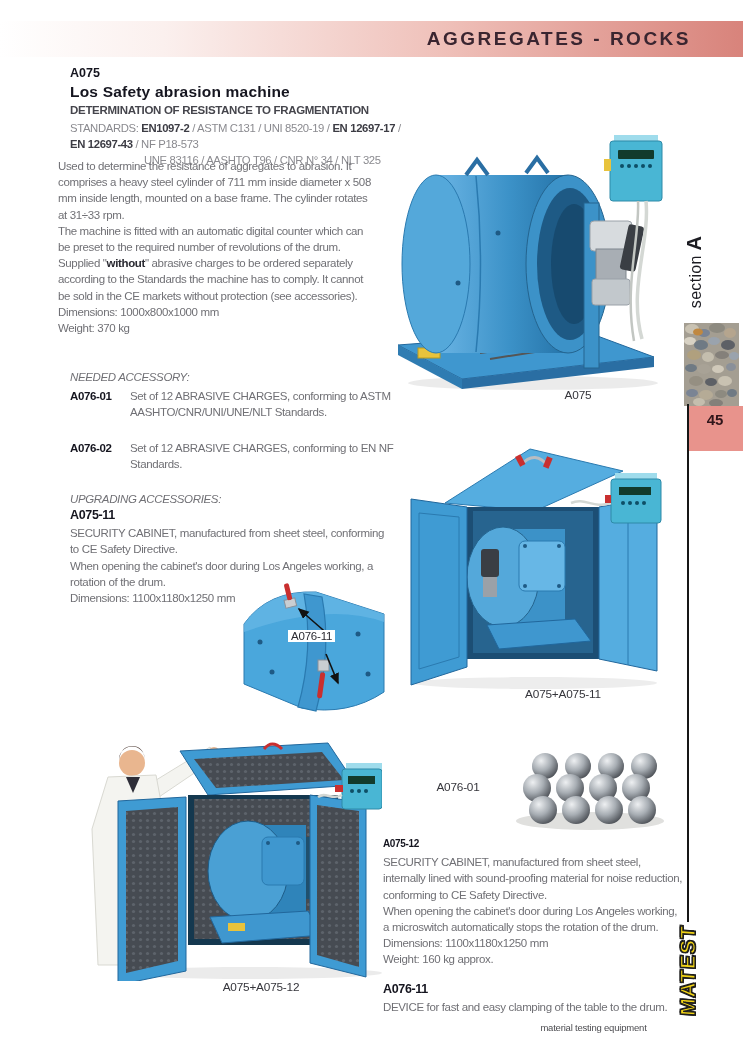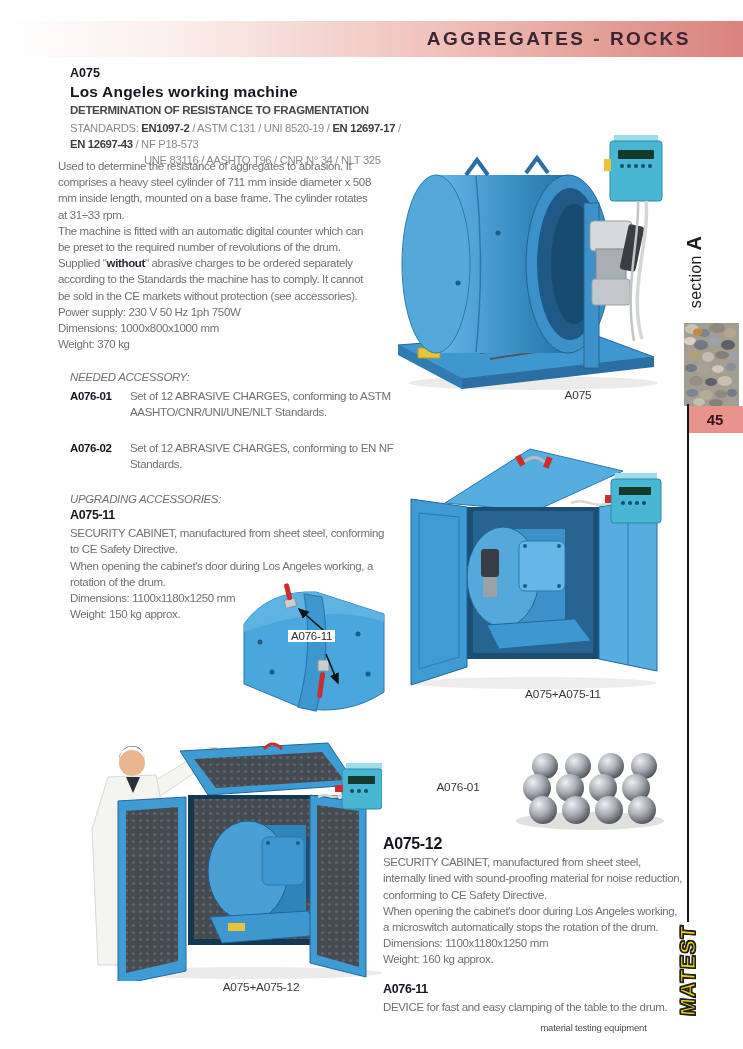--- a/index.html
+++ b/index.html
@@ -49,21 +49,21 @@
   }
   
   .section-label{
     position:absolute;left:644px;top:261px;width:100px;height:22px;text-align:center;
     transform:rotate(-90deg);transform-origin:center;white-space:nowrap;
     font-size:16px;color:#1c1c22;letter-spacing:0.3px;
   }
   .section-label .letter{font-size:20px;font-weight:bold;}
   .pebbles{position:absolute;left:684px;top:323px;}
   .page-badge{
-    position:absolute;left:687px;top:406px;width:56px;height:27px;background:#e8938c;
+    position:absolute;left:687px;top:406px;width:56px;height:45px;background:#e8938c;
     line-height:27px;text-align:center;font-size:15px;font-weight:bold;color:#30151a;
   }
   .vline{position:absolute;left:687px;top:404px;width:2px;height:518px;background:#161616;}
   .brand-logo{
     position:absolute;left:645px;top:957px;width:90px;height:28px;text-align:center;
     transform:rotate(-90deg) skewX(-4deg);transform-origin:center;
     font-size:21px;font-weight:bold;letter-spacing:1px;color:#f2d417;
     -webkit-text-stroke:1.2px #1d1d1d;
     text-shadow:1px 1px 0 #1d1d1d,-1px -1px 0 #1d1d1d,1px -1px 0 #1d1d1d,-1px 1px 0 #1d1d1d;
   }
@@ -71,34 +71,33 @@
 </style>
 </head>
 <body>
 
 <div class="header-band">
   <span class="title">AGGREGATES - ROCKS</span>
 </div>
 
 <div class="title-block">
   <div class="prod-code">A075</div>
-  <div class="prod-name">Los Angeles working machine</div>
+  <div class="prod-name">Los Safety abrasion machine</div>
   <div class="prod-subtitle">DETERMINATION OF RESISTANCE TO FRAGMENTATION</div>
 </div>
 
 <div class="standards">
   <div><span>STANDARDS: </span><b>EN1097-2</b><span> / </span><span>ASTM C131 / UNI 8520-19</span><span> / </span><b>EN 12697-17</b><span> / </span><b>EN 12697-43</b><span> / </span><span>NF P18-573</span></div>
   <div class="line2">UNE 83116 / AASHTO T96 / CNR N° 34 / NLT 325</div>
 </div>
 
 <div class="description t gray">
   <div>Used to determine the resistance of aggregates to abrasion. It comprises a heavy steel cylinder of 711 mm inside diameter x 508 mm inside length, mounted on a base frame. The cylinder rotates at 31÷33 rpm.</div>
   <div>The machine is fitted with an automatic digital counter which can be preset to the required number of revolutions of the drum.</div>
   <div><span>Supplied "</span><span class="boldword">without</span><span>" abrasive charges to be ordered separately according to the Standards the machine has to comply. It cannot be sold in the CE markets without protection (see accessories).</span></div>
-  <div>Power supply: 230 V  50 Hz  1ph  750W</div>
   <div>Dimensions: 1000x800x1000 mm</div>
   <div>Weight: 370 kg</div>
 </div>
 
 <div class="sect-heading t gray" style="top:369px">NEEDED ACCESSORY:</div>
 <div class="acc-item t gray" style="top:388px">
   <div class="acc-code">A076-01</div>
   <div class="acc-text">Set of 12 ABRASIVE CHARGES, conforming to ASTM AASHTO/CNR/UNI/UNE/NLT Standards.</div>
 </div>
 <div class="acc-item t gray" style="top:440px">
@@ -107,21 +106,20 @@
 </div>
 
 <div class="sect-heading t gray" style="top:491px">UPGRADING ACCESSORIES:</div>
 <div class="block t gray" style="left:70px;top:507px;width:335px;">
   <div class="code-bold" style="font-size:12.5px;margin-bottom:2px;">A075-11</div>
   <div class="nowrap">SECURITY CABINET, manufactured from sheet steel, conforming</div>
   <div class="nowrap">to CE Safety Directive.</div>
   <div class="nowrap">When opening the cabinet's door during Los Angeles working, a</div>
   <div class="nowrap">rotation of the drum.</div>
   <div class="nowrap">Dimensions: 1100x1180x1250 mm</div>
-  <div class="nowrap">Weight: 150 kg approx.</div>
 </div>
 
 <div class="photo" style="left:238px;top:580px;width:152px;height:140px;">
   <svg width="152" height="140" viewBox="0 0 152 140">
     <defs>
       <marker id="ah" markerWidth="8" markerHeight="8" refX="6" refY="3" orient="auto">
           <path d="M0,0 L7,3 L0,6 Z" fill="#111"></path>
         </marker>
     </defs>
     <path d="M6,44 Q30,10 78,12 L146,34 L146,112 Q110,136 64,128 L6,104 Z" fill="#4aa7dc" stroke="#2a7ab0"></path>
@@ -319,21 +317,21 @@
         <circle cx="299" cy="58" r="2" fill="#0e4f66"></circle>
         <circle cx="306" cy="58" r="2" fill="#0e4f66"></circle>
       <rect x="275" y="52" width="8" height="7" fill="#c92f2f"></rect>
       <path d="M282,62 C272,68 266,58 258,64" fill="none" stroke="#d4d8d4" stroke-width="2.5"></path>
     </g>
   </svg>
 </div>
 <div class="caption" style="left:196px;top:980px;width:130px;">A075+A075-12</div>
 
 <div class="block t gray" style="left:383px;top:836px;width:302px;">
-  <div class="code-bold" style="font-size:16px;margin-bottom:2px;">A075-12</div>
+  <div class="code-bold" style="font-size:10px;margin-bottom:2px;">A075-12</div>
   <div>SECURITY CABINET, manufactured from sheet steel, internally lined with sound-proofing material for noise reduction, conforming to CE Safety Directive.</div>
   <div>When opening the cabinet's door during Los Angeles working, a microswitch automatically stops the rotation of the drum.</div>
   <div>Dimensions: 1100x1180x1250 mm</div>
   <div>Weight: 160 kg approx.</div>
 </div>
 
 <div class="block t gray" style="left:383px;top:981px;width:302px;">
   <div class="code-bold" style="font-size:12.5px;margin-bottom:2px;">A076-11</div>
   <div>DEVICE for fast and easy clamping of the table to the drum.</div>
 </div>

